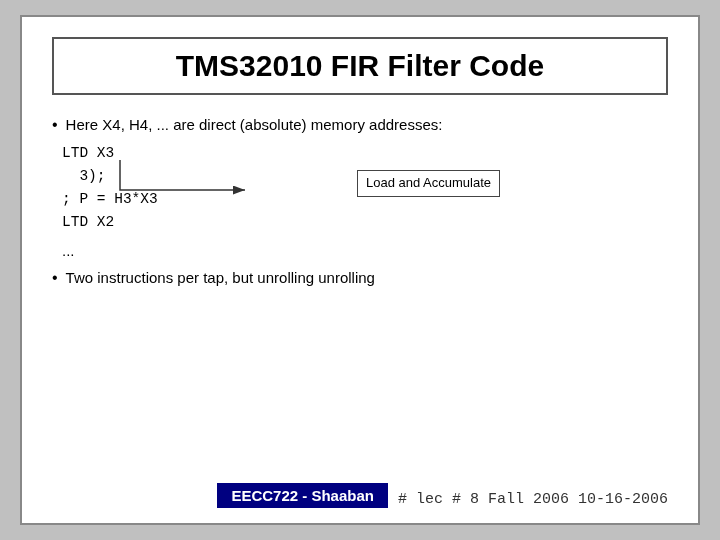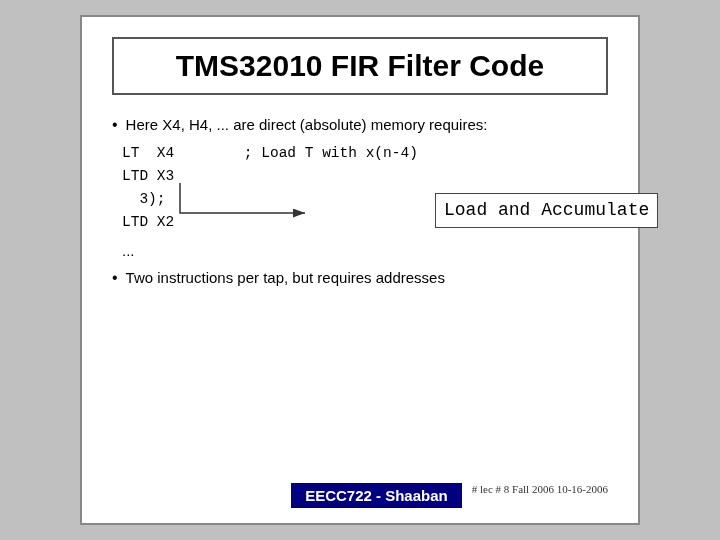--- a/index.html
+++ b/index.html
@@ -6,21 +6,21 @@
     body {
       width: 720px;
       height: 540px;
       background: #c0c0c0;
       display: flex;
       align-items: center;
       justify-content: center;
       font-family: Arial, sans-serif;
     }
     .slide {
-      width: 560px;
+      width: 680px;
       height: 510px;
       background: white;
       border: 2px solid #888;
       padding: 20px 30px 15px 30px;
       position: relative;
       display: flex;
       flex-direction: column;
     }
     .title-box {
       border: 2px solid #555;
@@ -57,36 +57,36 @@
       line-height: 1.6;
       position: relative;
     }
     .code-line {
       display: flex;
       align-items: flex-start;
     }
     .footer-row {
       display: flex;
       justify-content: flex-end;
-      align-items: flex-start;
+      align-items: flex-end;
       margin-top: 8px;
     }
     .footer-badge {
       background: #000080;
       color: white;
       padding: 4px 14px;
       font-size: 15px;
       font-weight: bold;
       font-family: Arial, sans-serif;
       margin-right: 10px;
     }
     .footer-info {
-      font-size: 11px;
+      font-size: 15px;
       color: #333;
-      font-family: Liberation Serif, serif;
+      font-family: Liberation Mono, monospace;
     }
     .intro-text {
       font-family: Arial, sans-serif;
       font-size: 15px;
       margin-bottom: 2px;
     }
     .dots-line {
       font-family: Arial, sans-serif;
       font-size: 15px;
       margin: 2px 0 2px 10px;
@@ -103,29 +103,25 @@
 <div class="slide">
 
   <div class="title-box">
     <span class="title">TMS32010 FIR Filter Code</span>
   </div>
 
   <div class="content">
 
     <div class="bullet-line intro-text">
       <span class="bullet">•</span>
-      <span>Here X4, H4, ... are direct (absolute) memory requires:</span>
+      <span>Here X4, H4, ... are direct (absolute) memory addresses:</span>
     </div>
 
     <div class="code-block">
 
-      <div class="code-line">
-        <span>LT&nbsp;&nbsp;X4&nbsp;&nbsp;&nbsp;&nbsp;&nbsp;&nbsp;&nbsp;&nbsp;</span>
-        <span>; Load T with x(n-4)</span>
-      </div>
 
       <div class="code-line">
       </div>
 
       <div style="position:relative;">
         <div class="code-line">
           <span>LTD X3&nbsp;&nbsp;&nbsp;&nbsp;&nbsp;&nbsp;&nbsp;&nbsp;</span>
         </div>
 
         <svg style="position:absolute; left:38px; top:10px; overflow:visible;" width="200" height="60">
@@ -137,36 +133,37 @@
             </marker>
           </defs>
         </svg>
       </div>
 
       <div class="code-line">
         <span>&nbsp;&nbsp;3);&nbsp;&nbsp;&nbsp;&nbsp;&nbsp;&nbsp;&nbsp;&nbsp;&nbsp;&nbsp;</span>
       </div>
 
       <div class="code-line" style="position:relative;">
+        <span>; P = H3*X3</span>
 
-        <span style="position:absolute; left:295px; top:-18px; background:white; border:1px solid #444; padding:2px 8px; font-family:Liberation Mono, monospace; font-size:18px; white-space:nowrap;margin-left:18px;">Load and Accumulate</span>
+        <span style="position:absolute; left:295px; top:-18px; background:white; border:1px solid #444; padding:2px 8px; font-family:Liberation Sans, sans-serif; font-size:13px; white-space:nowrap;">Load and Accumulate</span>
       </div>
 
       <div class="code-line">
         <span>LTD X2</span>
       </div>
 
 
     </div>
 
     <div class="dots-line">...</div>
 
     <div class="bullet-line two-instructions">
       <span class="bullet">•</span>
-      <span>Two instructions per tap, but requires addresses</span>
+      <span>Two instructions per tap, but unrolling unrolling</span>
     </div>
 
   </div>
 
   <div class="footer-row">
     <span class="footer-badge">EECC722 - Shaaban</span>
     <span class="footer-info">#  lec # 8   Fall 2006   10-16-2006</span>
   </div>
 
 </div>

